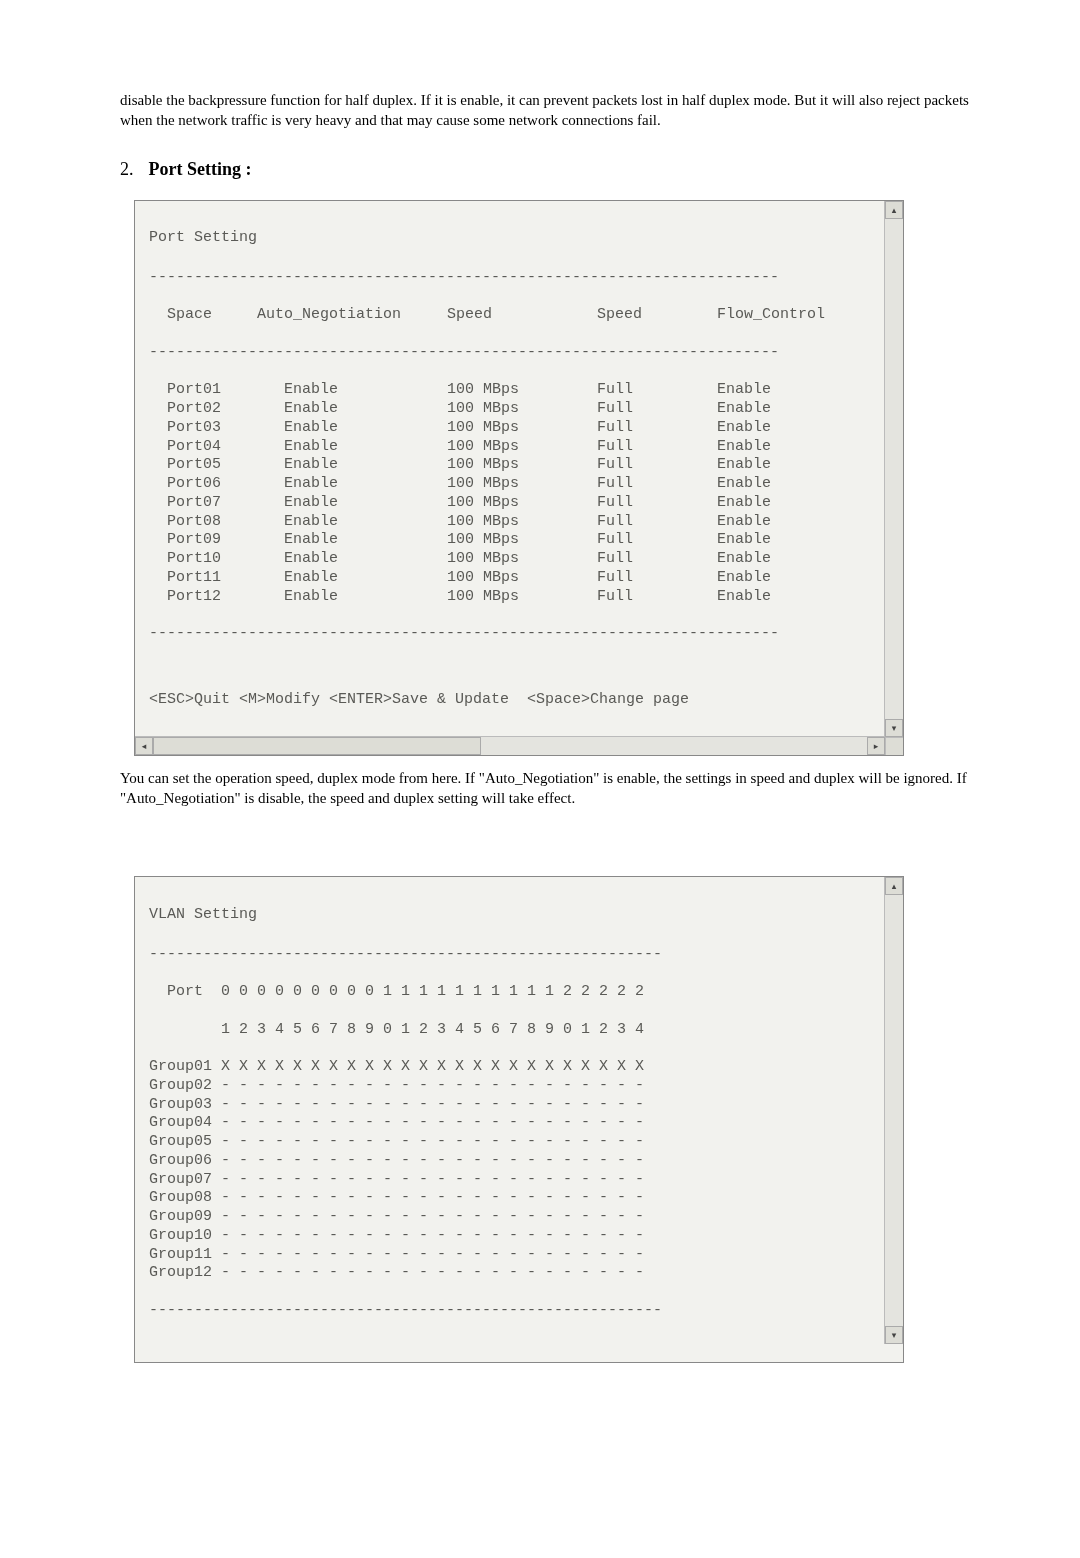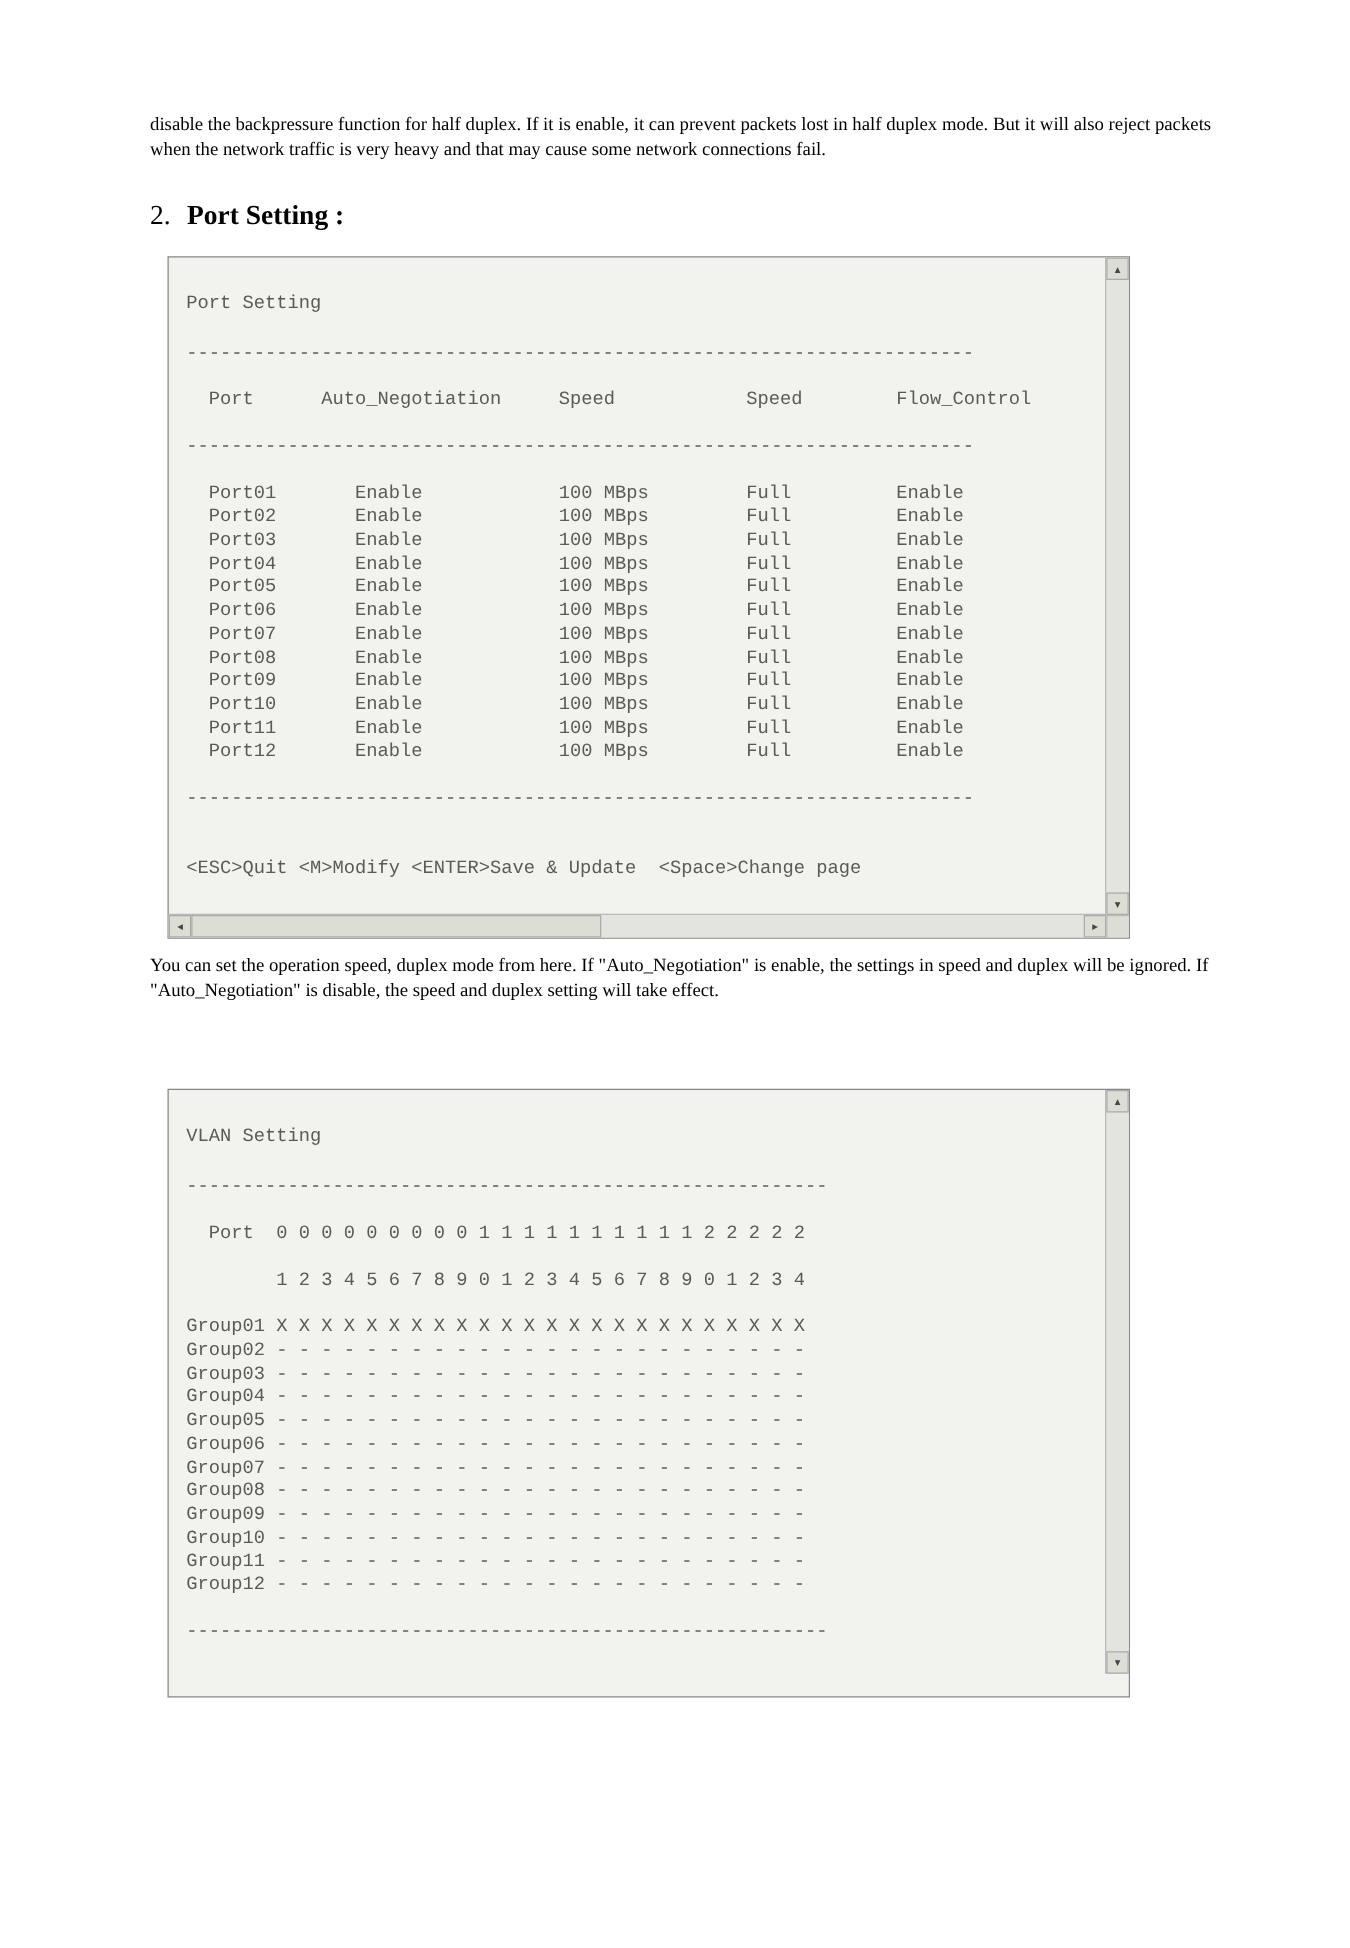--- a/index.html
+++ b/index.html
@@ -1,24 +1,24 @@
 <!DOCTYPE html>
 <html><head>
 <meta charset="utf-8">
 <style>
   html,body{margin:0;padding:0;background:#fff;font-family:"Times New Roman",Times,serif;color:#000}
   .page{width:1080px;min-height:1558px;margin:0 auto;padding:90px 100px 60px 120px;box-sizing:border-box}
   .body-text{font-size:15px;line-height:1.35;margin:0 0 28px 0}
-  .section-heading{font-size:22px;font-weight:bold;margin:8px 0 20px 0}
+  .section-heading{font-size:18px;font-weight:bold;margin:8px 0 20px 0}
   .num{font-weight:normal;display:inline-block;width:24px}
   .term-window{position:relative;border:1px solid #888;background:#f2f2ee;margin:0 0 12px 14px;width:770px;box-sizing:border-box}
   .term-body{padding:10px 14px 4px 14px;font-family:"Courier New",Courier,monospace;font-size:15px;line-height:1.25;color:#5a5a56;white-space:pre;min-height:310px}
   .term-title{margin-bottom:2px}
   .term-sep{letter-spacing:0}
-  .term-footer{margin-top:18px;margin-bottom:4px}
+  .term-footer{margin-top:28px;margin-bottom:4px}
   .scroll-v{position:absolute;top:0;right:0;width:18px;height:calc(100% - 18px);background:#e4e4df;border-left:1px solid #bbb;display:flex;flex-direction:column;justify-content:space-between}
   .scroll-h{position:absolute;left:0;bottom:0;height:18px;width:calc(100% - 18px);background:#e4e4df;border-top:1px solid #bbb;display:flex;flex-direction:row}
   .sb-btn{width:18px;height:18px;background:#ddddd6;border:1px solid #aaa;box-sizing:border-box;display:flex;align-items:center;justify-content:center;font-size:9px;color:#444}
   .sb-track{flex:1}
   .sb-thumb-h{width:46%;height:100%;background:#ddddd6;border:1px solid #aaa;box-sizing:border-box;margin-left:0}
   .corner{position:absolute;right:0;bottom:0;width:18px;height:18px;background:#ddddd6;border-left:1px solid #bbb;border-top:1px solid #bbb;box-sizing:border-box}
   .row span{display:inline-block}
   .c-port{width:90px}
   .c-auto{width:190px}
   .c-speed{width:150px}
@@ -36,21 +36,21 @@
 
   <div class="section-heading">
     <span class="num">2.</span>
     <span style="font-weight:bold">Port Setting</span><span> :</span>
   </div>
 
   <div class="term-window">
     <div class="term-body">
 <div class="term-title">Port Setting</div>
 <div class="term-sep">----------------------------------------------------------------------</div>
-<div class="row">  <span class="c-port">Port</span><span class="c-auto">Auto_Negotiation</span><span class="c-speed">Speed</span><span class="c-duplex">Speed</span><span class="c-flow">Flow_Control</span></div>
+<div class="row">  <span class="c-port">Space</span><span class="c-auto">Auto_Negotiation</span><span class="c-speed">Speed</span><span class="c-duplex">Speed</span><span class="c-flow">Flow_Control</span></div>
 <div class="term-sep">----------------------------------------------------------------------</div>
 <div id="port-rows"><div class="row">  <span class="c-port">Port01</span><span class="c-auto">   Enable</span><span class="c-speed">100 MBps</span><span class="c-duplex">Full</span><span class="c-flow">Enable</span></div><div class="row">  <span class="c-port">Port02</span><span class="c-auto">   Enable</span><span class="c-speed">100 MBps</span><span class="c-duplex">Full</span><span class="c-flow">Enable</span></div><div class="row">  <span class="c-port">Port03</span><span class="c-auto">   Enable</span><span class="c-speed">100 MBps</span><span class="c-duplex">Full</span><span class="c-flow">Enable</span></div><div class="row">  <span class="c-port">Port04</span><span class="c-auto">   Enable</span><span class="c-speed">100 MBps</span><span class="c-duplex">Full</span><span class="c-flow">Enable</span></div><div class="row">  <span class="c-port">Port05</span><span class="c-auto">   Enable</span><span class="c-speed">100 MBps</span><span class="c-duplex">Full</span><span class="c-flow">Enable</span></div><div class="row">  <span class="c-port">Port06</span><span class="c-auto">   Enable</span><span class="c-speed">100 MBps</span><span class="c-duplex">Full</span><span class="c-flow">Enable</span></div><div class="row">  <span class="c-port">Port07</span><span class="c-auto">   Enable</span><span class="c-speed">100 MBps</span><span class="c-duplex">Full</span><span class="c-flow">Enable</span></div><div class="row">  <span class="c-port">Port08</span><span class="c-auto">   Enable</span><span class="c-speed">100 MBps</span><span class="c-duplex">Full</span><span class="c-flow">Enable</span></div><div class="row">  <span class="c-port">Port09</span><span class="c-auto">   Enable</span><span class="c-speed">100 MBps</span><span class="c-duplex">Full</span><span class="c-flow">Enable</span></div><div class="row">  <span class="c-port">Port10</span><span class="c-auto">   Enable</span><span class="c-speed">100 MBps</span><span class="c-duplex">Full</span><span class="c-flow">Enable</span></div><div class="row">  <span class="c-port">Port11</span><span class="c-auto">   Enable</span><span class="c-speed">100 MBps</span><span class="c-duplex">Full</span><span class="c-flow">Enable</span></div><div class="row">  <span class="c-port">Port12</span><span class="c-auto">   Enable</span><span class="c-speed">100 MBps</span><span class="c-duplex">Full</span><span class="c-flow">Enable</span></div></div>
 <div class="term-sep">----------------------------------------------------------------------</div>
 <div class="term-footer">&lt;ESC&gt;Quit &lt;M&gt;Modify &lt;ENTER&gt;Save &amp; Update  &lt;Space&gt;Change page</div>
     </div>
     <div class="scroll-v">
       <div class="sb-btn">▴</div>
       <div class="sb-track"></div>
       <div class="sb-btn">▾</div>
     </div>

